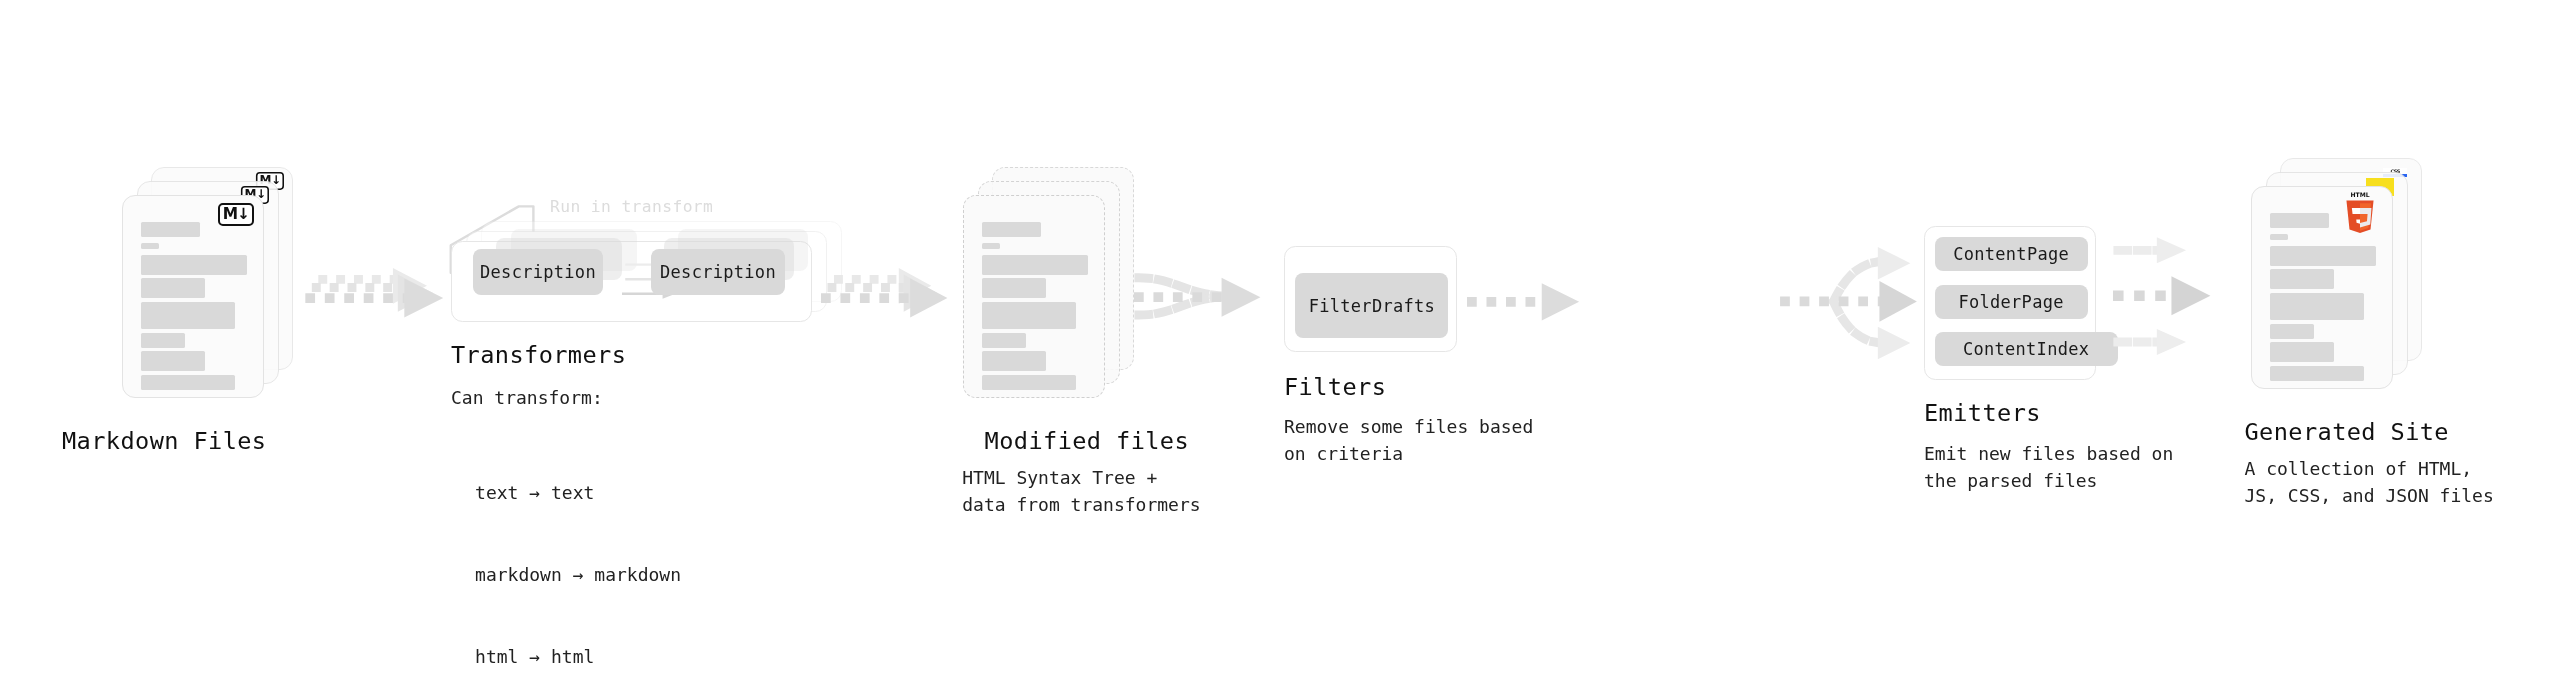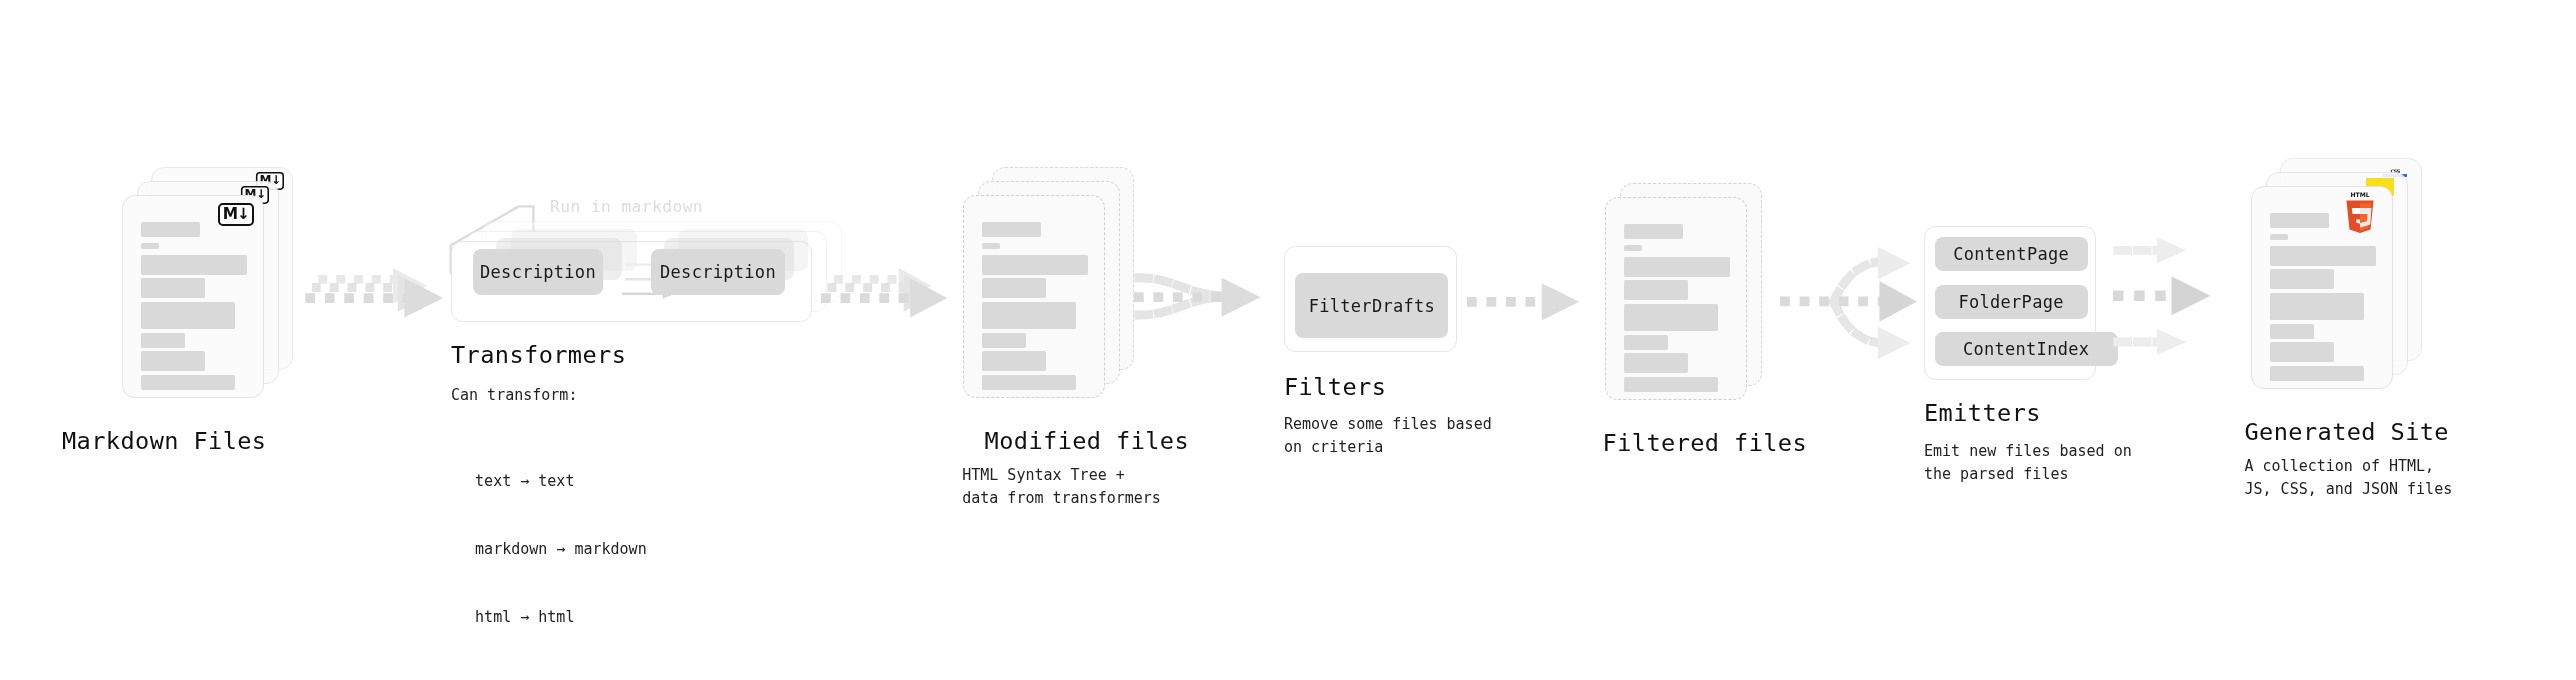--- a/index.html
+++ b/index.html
@@ -77,21 +77,21 @@
   .pill.ghost1 { opacity:.45; }
   .pill.ghost2 { opacity:.25; }
 
   
   .heading {
     position:absolute;
     font-size:23.6px; color:#111; white-space:nowrap; letter-spacing:0.4px;
   }
   .subtext {
     position:absolute;
-    font-size:15px; color:#222; line-height:1.52; white-space:pre;
+    font-size:18px; color:#222; line-height:1.52; white-space:pre;
   }
   .parallel-label {
     position:absolute;
     font-size:16.3px; color:#dcdcdc; white-space:nowrap; letter-spacing:0.4px;
   }
   .bullets { margin:16px; padding:0; list-style:none; }
   .bullets li { white-space:pre; }
 
   svg { display:block; overflow:visible; }
 </style>
@@ -140,21 +140,21 @@
       <path d="M0 37 H 126"></path>
     </g>
     <polygon points="122,13 170,37 122,61" fill="#dcdcdc"></polygon>
   </svg>
 
   <div class="col" style="left:451px; top:195px;">
 
     <svg style="position:absolute; left:-1.6px; top:0px;" width="138" height="81" viewBox="0 0 170 100">
       <path d="M2 96 V 62 L 86 14 H 104 M104 14 V 44" stroke="#dcdcdc" stroke-width="3" fill="none" stroke-linecap="round" stroke-linejoin="round"></path>
     </svg>
-    <div class="parallel-label" style="left:99px; top:1.6px;">Run in markdown</div>
+    <div class="parallel-label" style="left:99px; top:1.6px;">Run in transform</div>
 
     <div class="gbox ghost2" style="left:30px; top:26px; width:361px; height:81px;"></div>
     <div class="gbox ghost1" style="left:15.4px; top:36px; width:361px; height:81px;"></div>
     <div class="gbox" style="left:0px; top:46px; width:361px; height:81px;"></div>
 
     <div class="pill ghost2" style="left:60px; top:34px; width:126px; height:42px;"></div>
     <div class="pill ghost2" style="left:227px; top:34px; width:130px; height:42px;"></div>
     <div class="pill ghost1" style="left:45px; top:43px; width:126px; height:42px;"></div>
     <div class="pill ghost1" style="left:213px; top:43px; width:130px; height:42px;"></div>
 
@@ -236,36 +236,20 @@
 on criteria</div>
   </div>
 
   <svg style="position:absolute; left:1467px; top:283px;" width="130" height="49" viewBox="0 0 160 60">
     <g stroke="#dadada" stroke-width="12" stroke-dasharray="12 12" fill="none">
         <path d="M0 23 H 96"></path>
       </g>
     <polygon points="92,0 138,23 92,46" fill="#dcdcdc"></polygon>
   </svg>
 
-  <div class="col" style="left:1605px; top:183px;">
-    <div class="stack" style="width:175px;height:207px;">
-      <div class="card dashed l2" style="left:14.6px; top:0px; width:142px; height:203px;"></div>
-      <div class="card dashed l1" style="left:0px; top:14px; width:142px; height:203px;">
-        <div class="skel" style="left:18px; top:26px; width:59px; height:14.6px;"></div>
-        <div class="skel" style="left:18px; top:47px; width:18px; height:5.7px;"></div>
-        <div class="skel" style="left:18px; top:59px; width:106px; height:19.5px;"></div>
-        <div class="skel" style="left:18px; top:82px; width:64px; height:19.5px;"></div>
-        <div class="skel" style="left:18px; top:106px; width:94px; height:27px;"></div>
-        <div class="skel" style="left:18px; top:137px; width:44px; height:14.6px;"></div>
-        <div class="skel" style="left:18px; top:155px; width:64px; height:19.5px;"></div>
-        <div class="skel" style="left:18px; top:179px; width:94px; height:14.6px;"></div>
-      </div>
-    </div>
-    <div class="heading" style="left:-2.4px; top:246px;">Filtered files</div>
-  </div>
 
   <svg style="position:absolute; left:1780px; top:242px;" width="163" height="114" viewBox="0 0 200 140">
     <g fill="none" stroke="#e6e6e6" stroke-width="11" stroke-dasharray="12 12" stroke-linecap="square">
       <path d="M66 72 C 80 44, 96 26, 124 24"></path>
       <path d="M66 74 C 80 104, 96 122, 124 124"></path>
     </g>
     <polygon points="120,6 160,26 120,46" fill="#ececec"></polygon>
     <polygon points="120,104 160,124 120,144" fill="#ececec"></polygon>
     <g fill="none" stroke="#dadada" stroke-width="12" stroke-dasharray="12 12">
         <path d="M0 73 H 126"></path>

